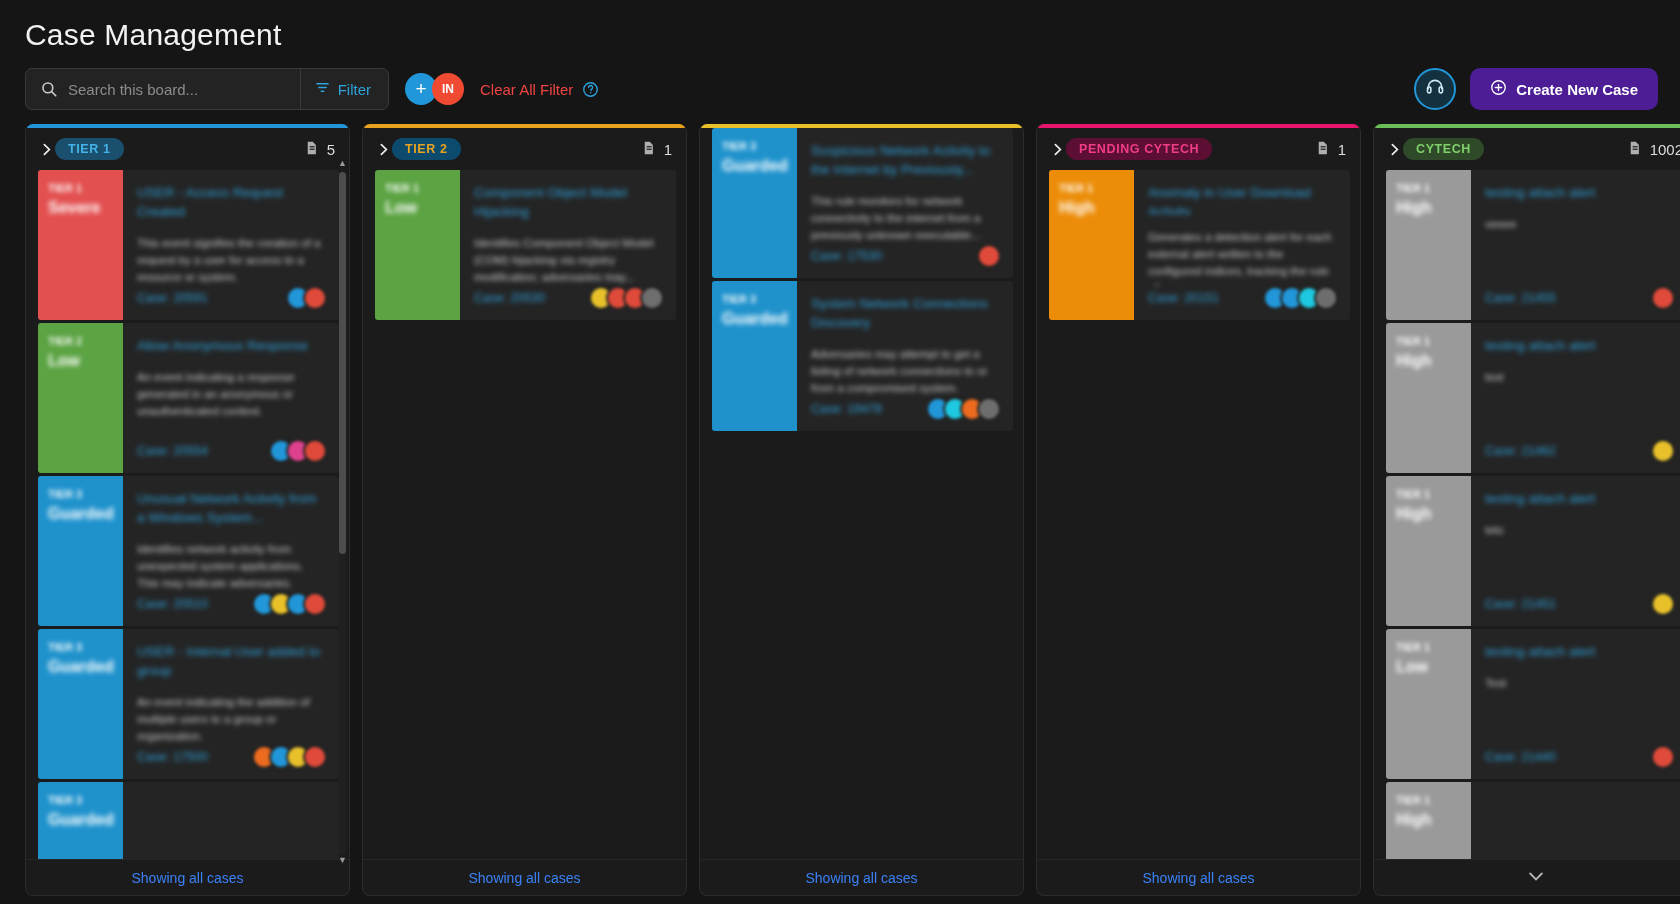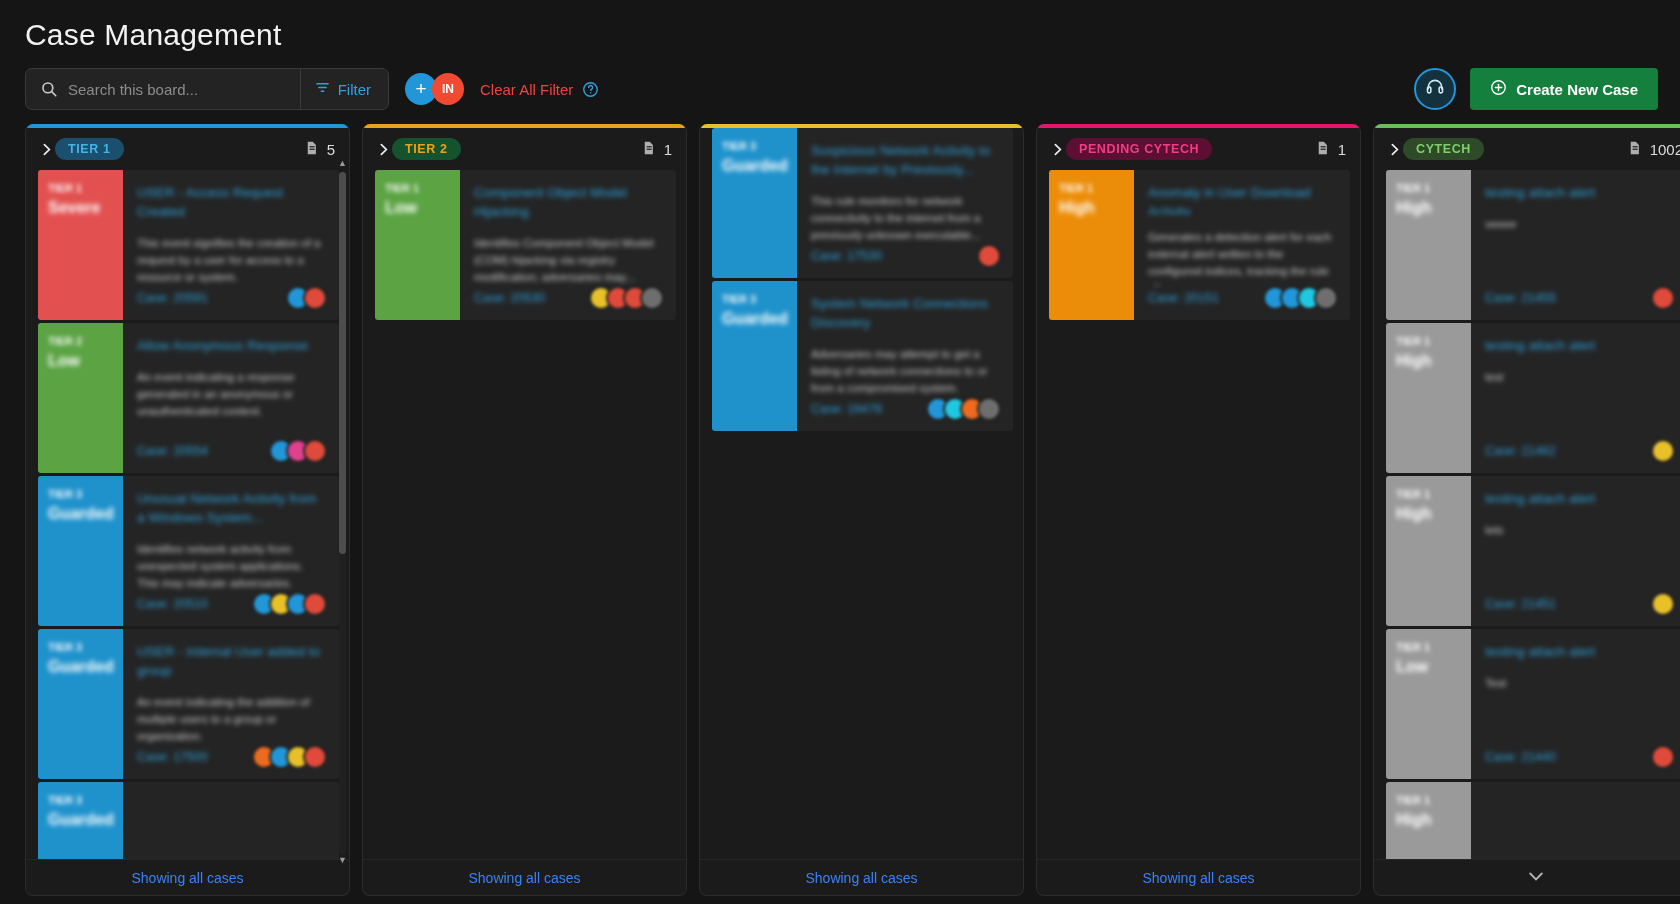--- a/index.html
+++ b/index.html
@@ -76,21 +76,21 @@
   }
   .support-btn {
     width: 42px; height: 42px; border-radius: 50%;
     border: 2px solid #2196d8; background: #14313f;
     display: flex; align-items: center; justify-content: center;
     margin-left: 18px; cursor: pointer;
   }
   .create-btn {
     display: flex; align-items: center; gap: 9px;
     height: 42px; padding: 0 20px;
-    background: #15803d; border: 0; border-radius: 4px;
+    background: #4c1d95; border: 0; border-radius: 10px;
     color: #fff; font-size: 15px; font-weight: 700;
     margin-left: 14px; cursor: pointer;
     font-family: "Liberation Sans", sans-serif;
     white-space: nowrap;
   }
 
   
   .board {
     flex: 1;
     display: flex;
@@ -389,21 +389,21 @@
       <div class="col-foot">Showing all cases</div>
     </div>
     <div class="column">
       <div class="col-accent" style="background: rgb(232, 163, 30);"></div>
       <div class="col-head">
         <span class="chev-right">
           <svg width="17" height="17" viewBox="0 0 24 24" fill="none" stroke="#efefef" stroke-width="2.4" stroke-linecap="round">
             <polyline points="9,5 16,12 9,19"></polyline>
           </svg>
         </span>
-        <span class="tier-badge" style="background: #14532d; color: rgb(232, 163, 30);">TIER 2</span>
+        <span class="tier-badge" style="background: #0c4a6e; color: rgb(232, 163, 30);">TIER 2</span>
         <span class="count-wrap">
           <span><svg width="15" height="16" viewBox="0 0 24 24" fill="#c9c9c9">
               <path d="M6 2h8l5 5v15H6z" opacity=".85"></path>
               <rect x="9" y="9" width="8" height="2" fill="#242424"></rect>
               <rect x="9" y="13" width="8" height="2" fill="#242424"></rect>
             </svg></span>
           <span>1</span>
         </span>
       </div>
       <div class="cards">

